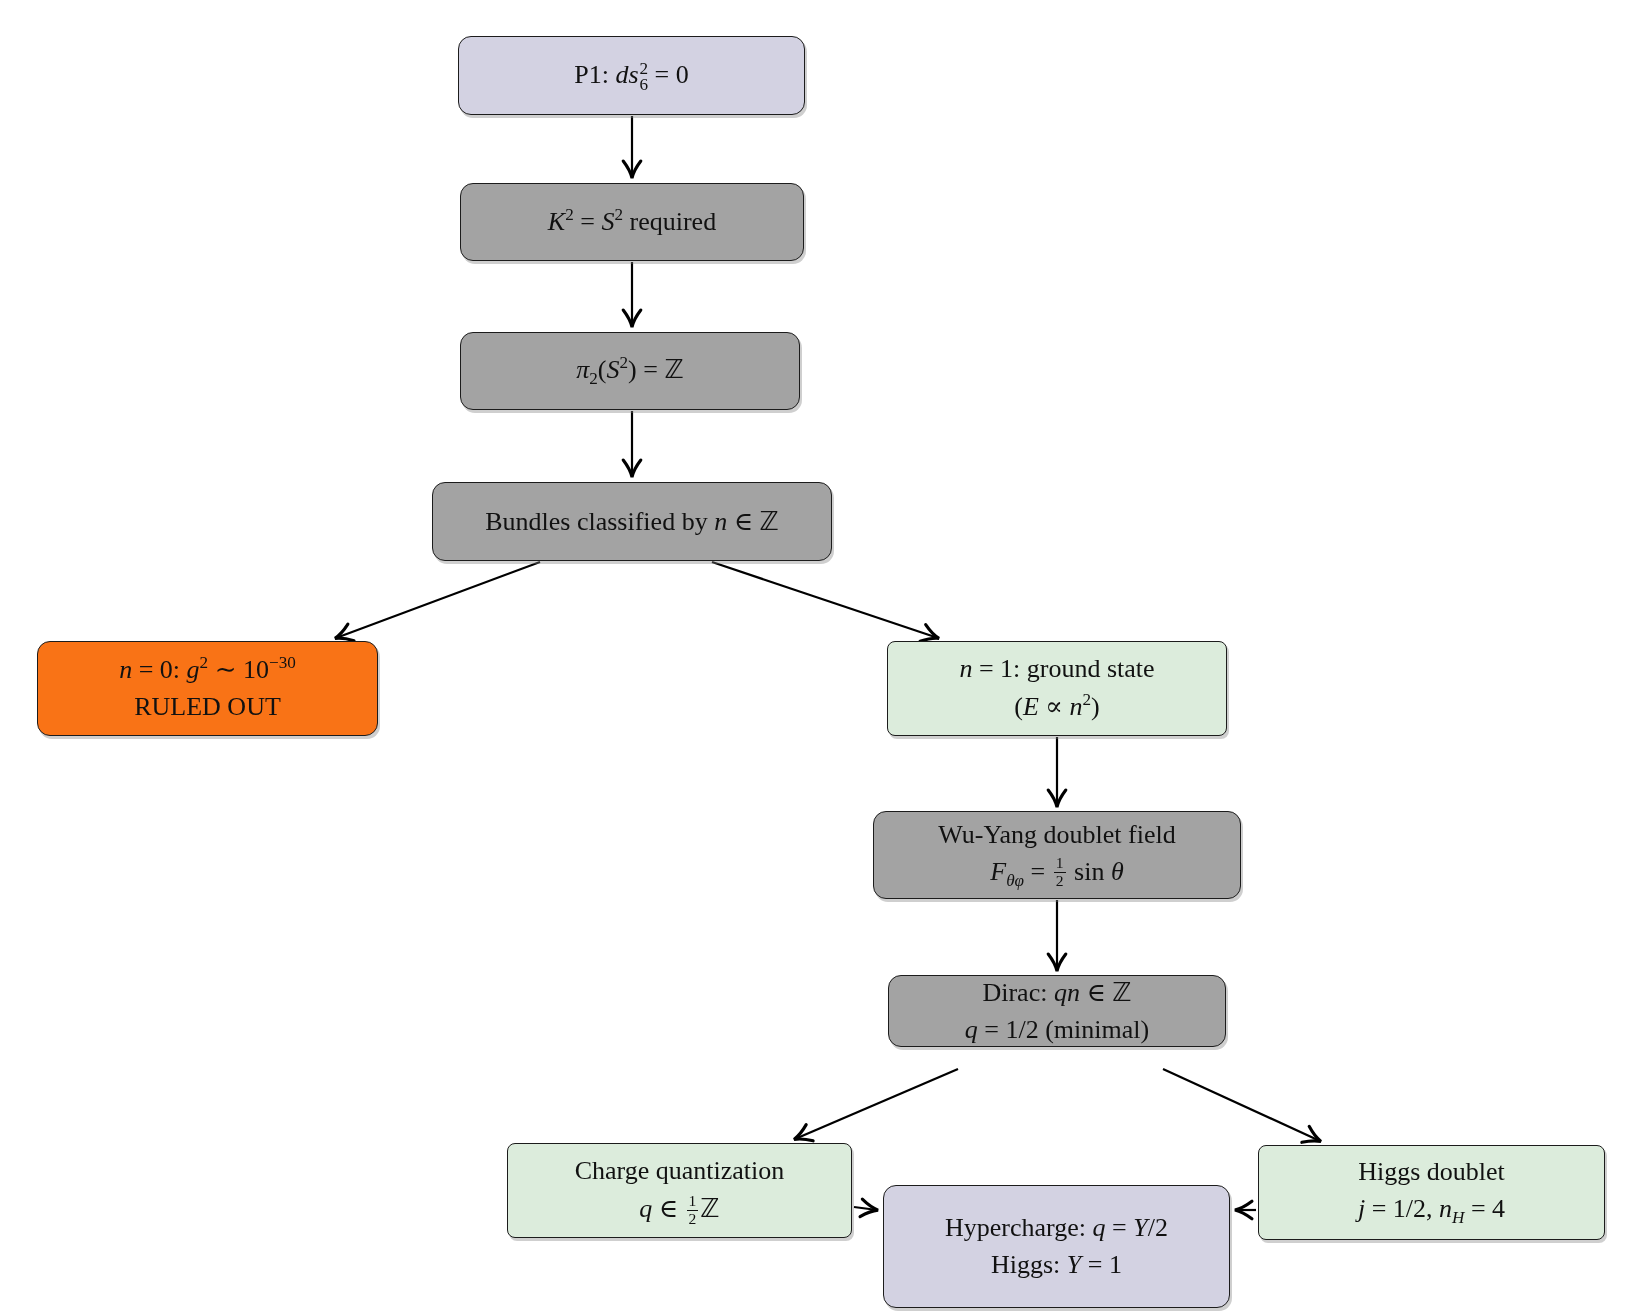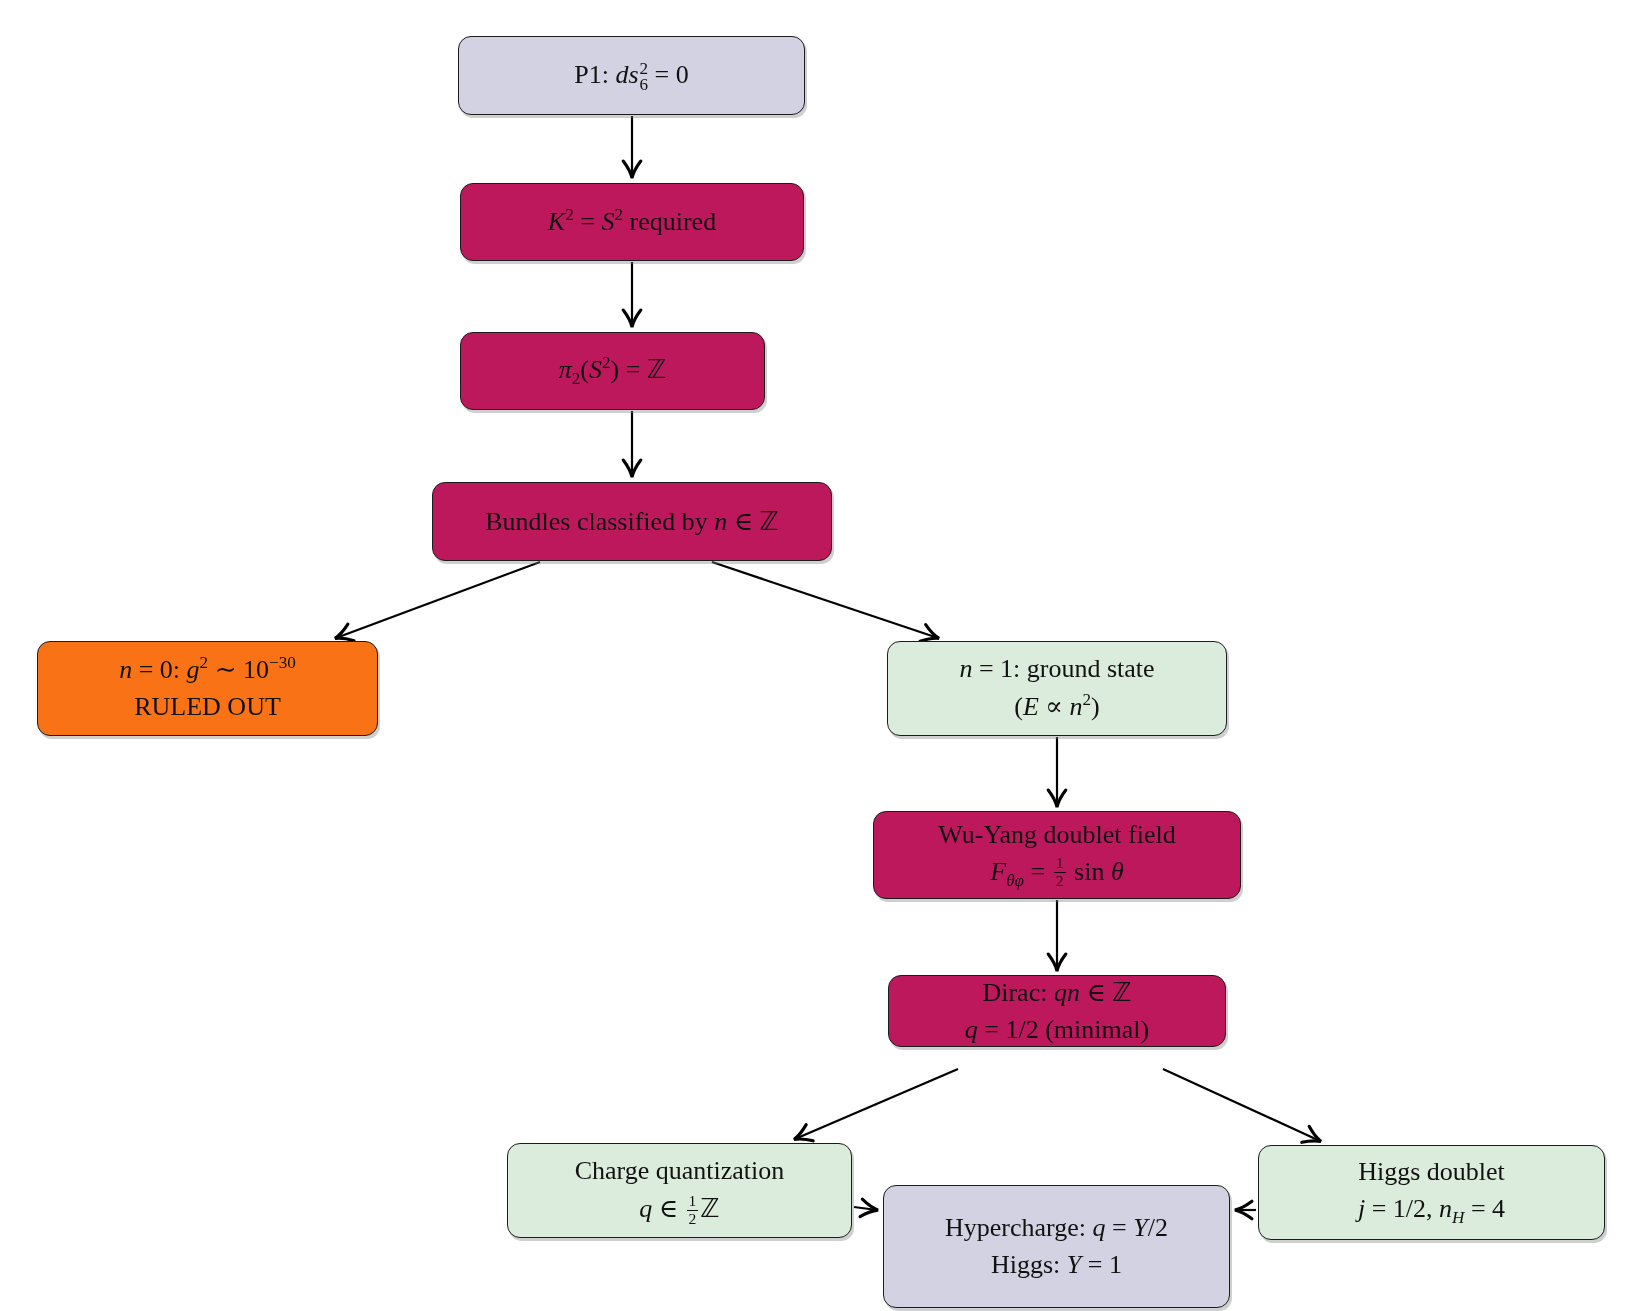--- a/index.html
+++ b/index.html
@@ -18,23 +18,23 @@
     border:1.8px solid #1c1c1c;
     border-radius:13px;
     display:flex;flex-direction:column;
     align-items:center;justify-content:center;
     font-size:26px;line-height:1.42;
     text-align:center;
     box-shadow:2px 3px 0 rgba(128,128,128,0.38);
     padding:1px 10px;
   }
   .purple{background:#d3d2e2;}
-  .gray{background:#be185d;}
+  .gray{background:#a3a3a3;}
   .pink{background:#f97316;}
-  .green{background:#dcecdc;}
+  .green{background:#dcecdc;border-radius:8px;}
   .node i{font-style:italic;}
   .node sup,.node sub{font-size:0.66em;}
   .bb{font-family:"DejaVu Sans","Liberation Sans",sans-serif;}
   .supsub{
     display:inline-block;vertical-align:-0.42em;
     line-height:0.95;font-size:0.66em;margin-left:1px;text-align:left;
   }
   .supsub .sup,.supsub .sub{display:block;}
   .frac{
     display:inline-block;vertical-align:-0.42em;
@@ -70,21 +70,21 @@
   </svg>
 
   <div class="node purple" style="left:458px;top:36px;width:347px;height:79px">
     <div>P1: <i>ds</i><span class="supsub"><span class="sup">2</span><span class="sub">6</span></span> = 0</div>
   </div>
 
   <div class="node gray" style="left:460px;top:183px;width:344px;height:78px">
     <div><i>K</i><sup>2</sup> = <i>S</i><sup>2</sup> required</div>
   </div>
 
-  <div class="node gray" style="left:460px;top:332px;width:305px;height:78px">
+  <div class="node gray" style="left:460px;top:332px;width:340px;height:78px">
     <div><i>π</i><sub>2</sub>(<i>S</i><sup>2</sup>) = <span class="bb">ℤ</span></div>
   </div>
 
   <div class="node gray" style="left:432px;top:482px;width:400px;height:79px">
     <div>Bundles classified by <i>n</i> ∈ <span class="bb">ℤ</span></div>
   </div>
 
   <div class="node pink" style="left:37px;top:641px;width:341px;height:95px">
     <div><i>n</i> = 0: <i>g</i><sup>2</sup> ∼ 10<sup>−30</sup></div>
     <div>RULED OUT</div>

